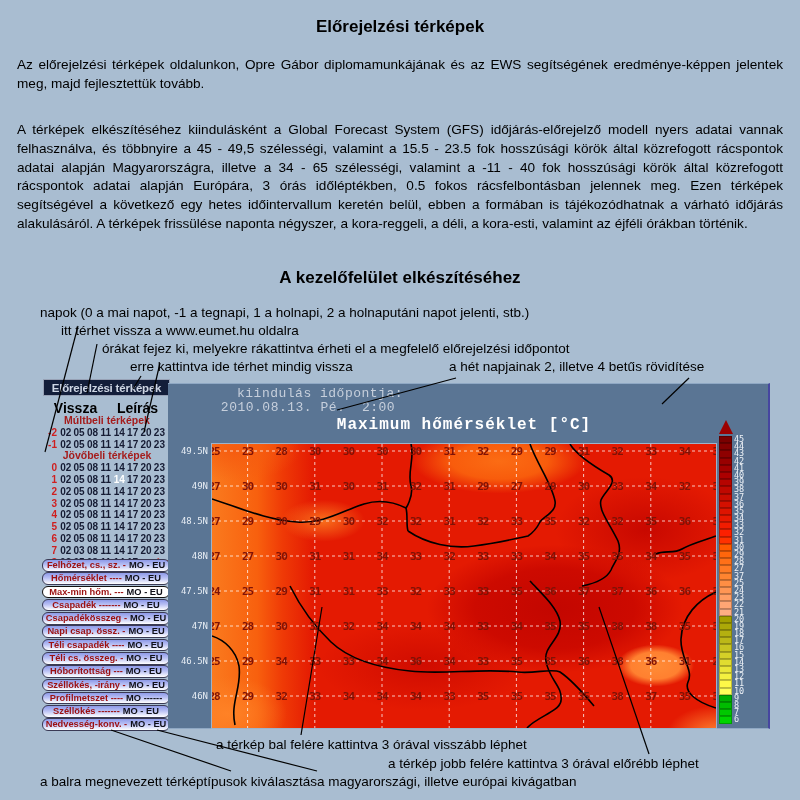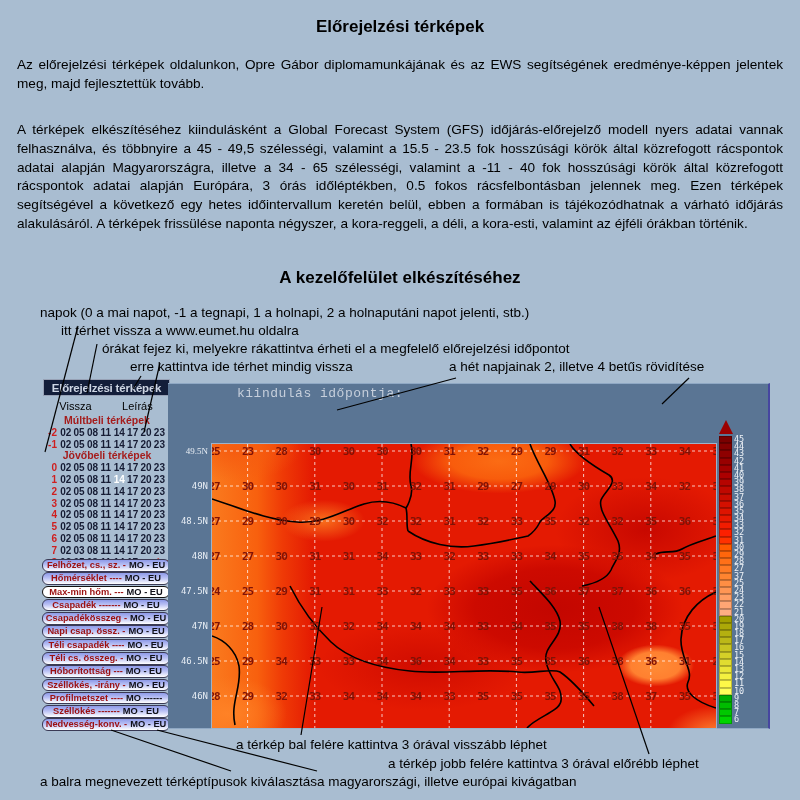--- a/index.html
+++ b/index.html
@@ -7,21 +7,21 @@
        font-family:"Liberation Sans",sans-serif;color:#000;overflow:hidden}
   .h{position:absolute;left:0;width:800px;text-align:center;font-weight:bold;font-size:17px}
   .para{position:absolute;left:17px;width:766px;text-align:justify;font-size:13.6px;line-height:18.8px}
   .ann{position:absolute;font-size:13.5px;white-space:nowrap}
 
   
   #sb-header{position:absolute;left:43px;top:379px;width:127px;height:17px;background:#131e3a;
              border:1px solid #97a1b5;color:#cdd5e3;font-size:11.5px;font-weight:bold;
              text-align:center;line-height:17px;letter-spacing:-0.2px;box-sizing:border-box}
   #sb-links{position:absolute;left:44px;top:400px;width:124px;display:flex;
-            justify-content:space-around;font-size:11px;font-weight:normal}
+            justify-content:space-around;font-size:14px;font-weight:bold}
   #hour-table{position:absolute;left:44px;top:415px;width:126px}
   .hsec{color:#a51c1c;font-weight:bold;font-size:10.5px;text-align:center;line-height:11.8px}
   .hrow{display:flex;line-height:11.8px;font-size:10px;font-weight:bold}
   .hday{width:13px;text-align:right;color:#cf1f1f;margin-right:2px;cursor:pointer}
   .hcell{width:13.4px;text-align:center;color:#151b33;cursor:pointer}
   .hcell.sel{color:#ffffff}
   .hora{color:#c03434;margin-left:2px}
   #map-type-list{position:absolute;left:42px;top:559px;width:128px}
   .mtbtn{height:10.6px;margin-bottom:0.7px;border:1px solid #3a3a55;border-radius:6px;
          background:linear-gradient(180deg,#8e9ae8 0%,#b9c0f4 45%,#ffffff 100%);
@@ -80,21 +80,21 @@
 <div class="para" style="top:56px">Az előrejelzési térképek oldalunkon, Opre Gábor diplomamunkájának és az EWS segítségének eredménye-képpen jelentek meg, majd fejlesztettük tovább.</div>
 <div class="para" style="top:121px">A térképek elkészítéséhez kiindulásként a Global Forecast System (GFS) időjárás-előrejelző modell nyers adatai vannak felhasználva, és többnyire a 45 - 49,5 szélességi, valamint a 15.5 - 23.5 fok hosszúsági körök által közrefogott rácspontok adatai alapján Magyarországra, illetve a 34 - 65 szélességi, valamint a -11 - 40 fok hosszúsági körök által közrefogott rácspontok adatai alapján Európára, 3 órás időléptékben, 0.5 fokos rácsfelbontásban jelennek meg. Ezen térképek segítségével a következő egy hetes időintervallum keretén belül, ebben a formában is tájékozódhatnak a várható időjárás alakulásáról. A térképek frissülése naponta négyszer, a kora-reggeli, a déli, a kora-esti, valamint az éjféli órákban történik.</div>
 <div class="h" style="top:268px">A kezelőfelület elkészítéséhez</div>
 
 <div class="ann" style="left:40px;top:305px">napok (0 a mai napot, -1 a tegnapi, 1 a holnapi, 2 a holnaputáni napot jelenti, stb.)</div>
 <div class="ann" style="left:61px;top:323px">itt térhet vissza a www.eumet.hu oldalra</div>
 <div class="ann" style="left:102px;top:341px">órákat fejez ki, melyekre rákattintva érheti el a megfelelő előrejelzési időpontot</div>
 <div class="ann" style="left:130px;top:359px">erre kattintva ide térhet mindig vissza</div>
 <div class="ann" style="left:449px;top:359px">a hét napjainak 2, illetve 4 betűs rövidítése</div>
 
-<div class="ann" style="left:236px;top:737px">a térkép bal felére kattintva 3 órával visszább léphet</div>
+<div class="ann" style="left:216px;top:737px">a térkép bal felére kattintva 3 órával visszább léphet</div>
 <div class="ann" style="left:388px;top:756px">a térkép jobb felére kattintva 3 órával előrébb léphet</div>
 <div class="ann" style="left:40px;top:774px">a balra megnevezett térképtípusok kiválasztása magyarországi, illetve európai kivágatban</div>
 
 <div id="sb-header">Előrejelzési térképek</div>
 <div id="sb-links">
   <span style="cursor:pointer">Vissza</span>
   <span style="cursor:pointer">Leírás</span>
 </div>
 <div id="hour-table">
     <div class="hsec">Múltbeli térképek</div>
@@ -271,20 +271,22 @@
       <span class="bregions">MO - EU</span>
     </div>
     <div class="mtbtn">
       <span class="bname">Nedvesség-konv. -</span>
       <span class="bregions">MO - EU</span>
     </div>
   </div>
 
 <div id="panel">
   <div class="ph" id="init-label">kiindulás időpontja:</div>
+  <div class="ph" id="init-value">2010.08.13. Pé.  2:00</div>
+  <div id="map-title">Maximum hőmérséklet [°C]</div>
 
   <div id="map-box">
 
     <svg width="504" height="284" viewBox="0 0 504 284">
       <g stroke="#ffffff" stroke-width="1" stroke-dasharray="3 3" opacity="0.75">
         <path d="M35.6,0 V284 M102.8,0 V284 M170,0 V284 M237.2,0 V284 M304.4,0 V284 M371.6,0 V284 M438.8,0 V284"></path>
         <path d="M0,7 H504 M0,42 H504 M0,77 H504 M0,112 H504 M0,147 H504 M0,182 H504 M0,217 H504 M0,252 H504"></path>
       </g>
       <g stroke="#000" stroke-width="1.6" fill="none">
         <path d="M0,55 C28,64 55,76 85,78 C112,80 132,66 152,60 C168,55 182,58 194,64"></path>
@@ -426,21 +428,21 @@
         <span class="mnum" style="left: 394.2px; top: 246px;">38</span>
         <span class="mnum" style="left: 427.8px; top: 246px;">37</span>
         <span class="mnum" style="left: 461.4px; top: 246px;">35</span>
         <span class="mnum" style="left: 495px; top: 246px;">33</span>
       </div>
     <div class="maphalf" style="left:0"></div>
     <div class="maphalf" style="left:252px"></div>
   </div>
 
   <div id="lat-labels">
-      <span class="latlab" style="top: 62px; font-family: Liberation Serif, serif;">49.5N</span>
+      <span class="latlab" style="top: 62px;">49.5N</span>
       <span class="latlab" style="top: 97px;">49N</span>
       <span class="latlab" style="top: 132px;">48.5N</span>
       <span class="latlab" style="top: 167px;">48N</span>
       <span class="latlab" style="top: 202px;">47.5N</span>
       <span class="latlab" style="top: 237px;">47N</span>
       <span class="latlab" style="top: 272px;">46.5N</span>
       <span class="latlab" style="top: 307px;">46N</span>
     </div>
 
   <div id="scale">

